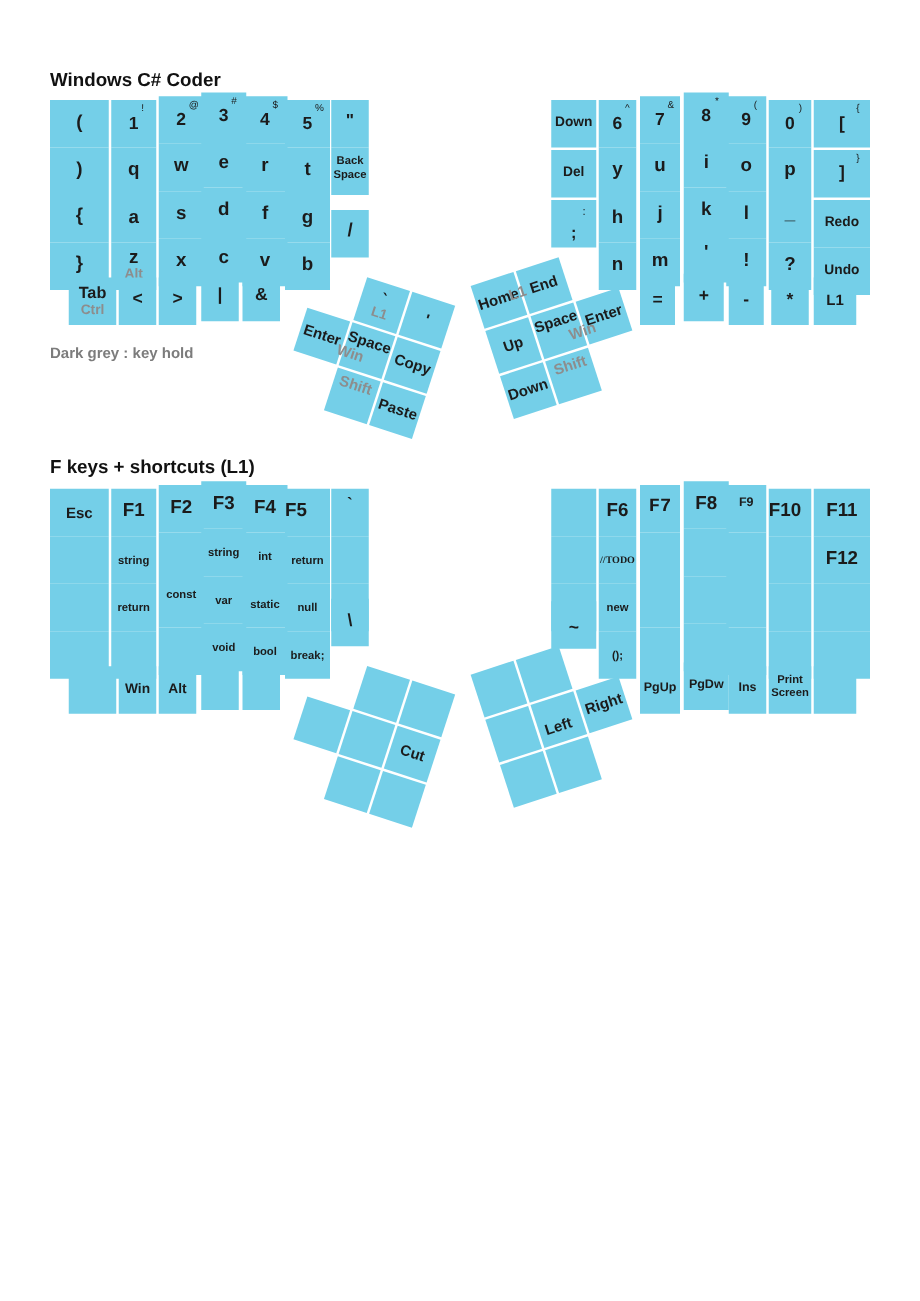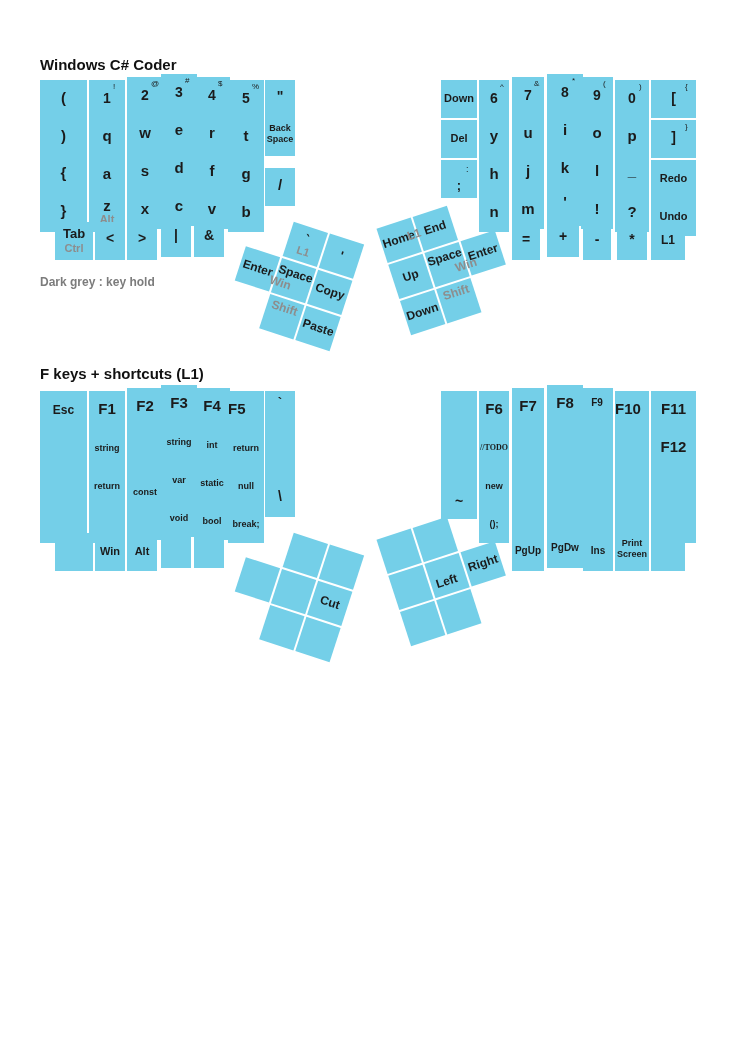--- a/index.html
+++ b/index.html
@@ -343,21 +343,21 @@
 <div class="key" style="left:228px;top:429px;width:36px;height:38px;">
   <span class="lbl-small" style="left:0;top:14px;width:36px;text-align:center;font-size:9px;">return</span>
 </div>
 <div class="key" style="left:265px;top:429px;width:30px;height:38px;"></div>
 
 <div class="key" style="left:40px;top:467px;width:47px;height:38px;"></div>
 <div class="key" style="left:89px;top:467px;width:36px;height:38px;">
   <span class="lbl-small" style="left:0;top:14px;width:36px;text-align:center;font-size:9px;">return</span>
 </div>
 <div class="key" style="left:127px;top:464px;width:36px;height:38px;">
-  <span class="lbl-small" style="left:0;top:23px;width:36px;text-align:center;font-size:9px;">const</span>
+  <span class="lbl-small" style="left:0;top:6px;width:36px;text-align:center;font-size:9px;">const</span>
 </div>
 <div class="key" style="left:161px;top:461px;width:36px;height:38px;">
   <span class="lbl-small" style="left:0;top:14px;width:36px;text-align:center;font-size:9px;">var</span>
 </div>
 <div class="key" style="left:194px;top:464px;width:36px;height:38px;">
   <span class="lbl-small" style="left:0;top:14px;width:36px;text-align:center;font-size:9px;">static</span>
 </div>
 <div class="key" style="left:228px;top:467px;width:36px;height:38px;">
   <span class="lbl-small" style="left:0;top:14px;width:36px;text-align:center;font-size:9px;">null</span>
 </div>
@@ -413,21 +413,21 @@
   </div>
   <div class="key" style="left:0px;top:36px;width:36px;height:36px;"></div>
   <div class="key" style="left:-38px;top:36px;width:36px;height:36px;"></div>
 </div>
 
 <div class="key" style="left:441px;top:391px;width:36px;height:38px;"></div>
 <div class="key" style="left:479px;top:391px;width:30px;height:38px;">
   <span class="lbl-main" style="left:0;top:9px;width:30px;text-align:center;font-size:15px;">F6</span>
 </div>
 <div class="key" style="left:512px;top:388px;width:32px;height:38px;">
-  <span class="lbl-main" style="left:0;top:9px;width:32px;text-align:center;font-size:15px;">F7</span>
+  <span class="lbl-main" style="left:0;top:9px;width:32px;text-align:center;font-size:15px;font-family:Liberation Mono, monospace;">F7</span>
 </div>
 <div class="key" style="left:547px;top:385px;width:36px;height:38px;">
   <span class="lbl-main" style="left:0;top:9px;width:36px;text-align:center;font-size:15px;">F8</span>
 </div>
 <div class="key" style="left:581px;top:388px;width:32px;height:38px;">
   <span class="lbl-main" style="left:0;top:9px;width:32px;text-align:center;font-size:10px;">F9</span>
 </div>
 <div class="key" style="left:615px;top:391px;width:34px;height:38px;">
   <span class="lbl-main" style="left:0;top:9px;width:42px;text-align:left;font-size:15px;">F10</span>
 </div>

